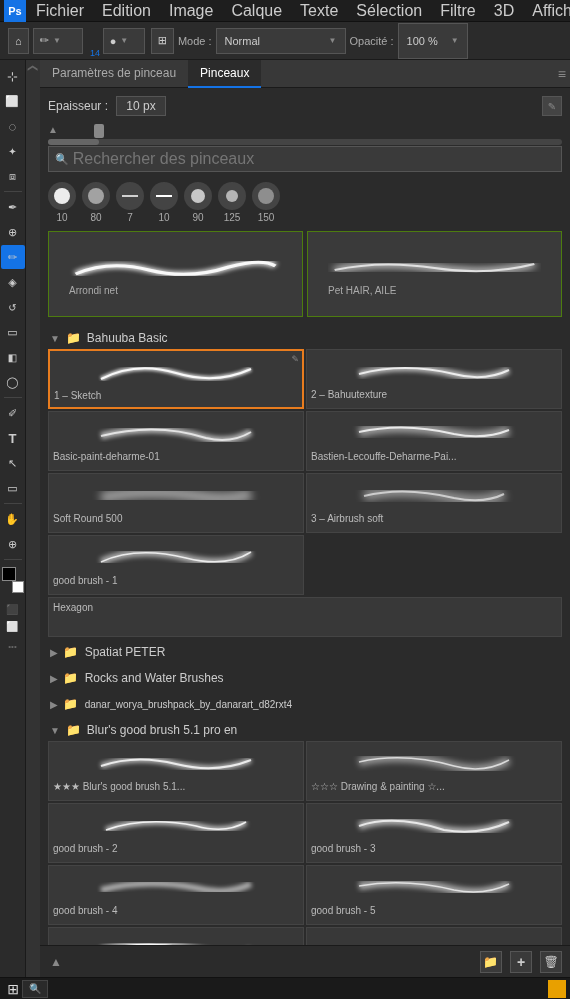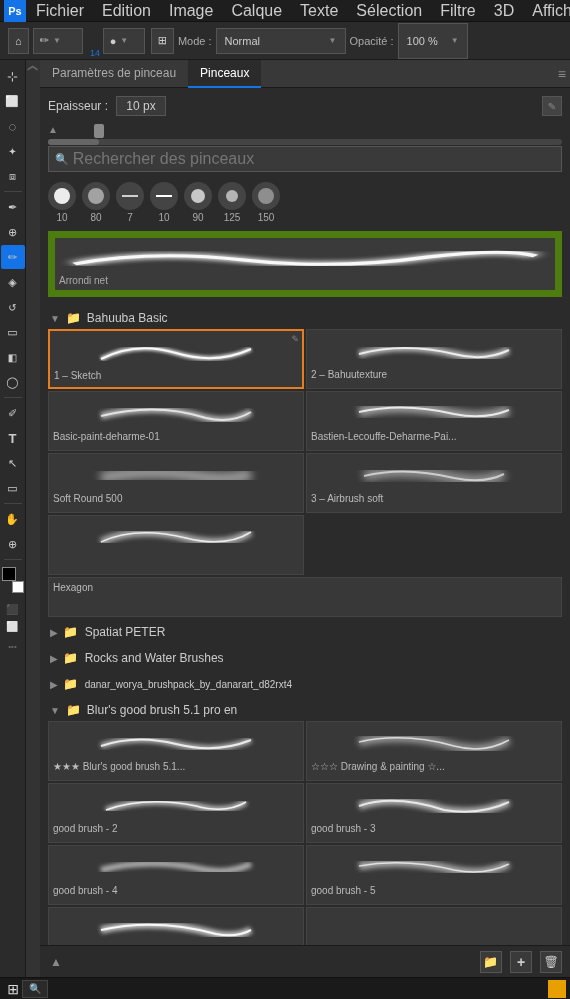--- a/index.html
+++ b/index.html
@@ -274,22 +274,22 @@
 
     
     .brush-preview-area {
       display: flex;
       gap: 4px;
       margin-bottom: 10px;
     }
     .brush-preview-item {
       flex: 1;
       background: #3a3a3a;
-      border: 7px solid #4d7c0f;
-      padding: 4px;
+      border: 1px solid #4d7c0f;
+      padding: 20px;
       cursor: pointer;
     }
     .brush-preview-stroke {
       width: 100%;
       height: 30px;
       position: relative;
       overflow: hidden;
     }
     .brush-preview-label {
       font-size: 10px;
@@ -656,20 +656,34 @@
                   <filter id="blur1">
                     <feGaussianBlur stdDeviation="2"></feGaussianBlur>
                   </filter>
                 </defs>
               <path d="M5 22 Q30 8 60 18 Q90 28 120 15 Q145 6 155 14" stroke="white" stroke-width="6" fill="none" filter="url(#blur1)" opacity="0.8"></path>
               <path d="M5 22 Q30 8 60 18 Q90 28 120 15 Q145 6 155 14" stroke="white" stroke-width="3" fill="none" opacity="0.9"></path>
             </svg>
           </div>
           <div class="brush-preview-label">Arrondi net</div>
         </div>
+        <div class="brush-preview-item">
+          <div class="brush-preview-stroke">
+            <svg width="100%" height="100%" viewBox="0 0 160 30" preserveAspectRatio="none">
+              <defs>
+                  <filter id="blur2">
+                    <feGaussianBlur stdDeviation="3"></feGaussianBlur>
+                  </filter>
+                </defs>
+              <path d="M5 18 Q40 8 80 16 Q120 24 155 12" stroke="white" stroke-width="8" fill="none" filter="url(#blur2)" opacity="0.6"></path>
+              <path d="M5 18 Q40 8 80 16 Q120 24 155 12" stroke="white" stroke-width="2" fill="none" opacity="0.7"></path>
+            </svg>
+          </div>
+          <div class="brush-preview-label">Pet HAIR, AILE</div>
+        </div>
       </div>
 
       <div class="brush-group">
         <div class="brush-group-header">
           <span class="expand-arrow">▼</span>
           <span class="folder-icon">📁</span>
           <span class="brush-group-name">Bahuuba Basic</span>
         </div>
         <div class="brush-grid">
 
@@ -769,20 +783,21 @@
               <svg width="100%" height="100%" viewBox="0 0 160 32">
                 <defs>
                     <filter id="bs8">
                       <feGaussianBlur stdDeviation="2.5"></feGaussianBlur>
                     </filter>
                   </defs>
                 <path d="M5 22 Q40 6 90 18 Q130 28 155 12" stroke="white" stroke-width="7" fill="none" filter="url(#bs8)" opacity="0.6"></path>
                 <path d="M5 22 Q40 6 90 18 Q130 28 155 12" stroke="white" stroke-width="1.5" fill="none" opacity="0.8"></path>
               </svg>
             </div>
+            <div class="brush-cell-label">good brush - 1</div>
           </div>
 
           <div class="brush-cell" style="grid-column: 1 / span 2; min-height:40px;">
             <div class="brush-cell-label">Hexagon</div>
           </div>
         </div>
       </div>
 
       <div class="brush-group">
         <div class="brush-group-header">

